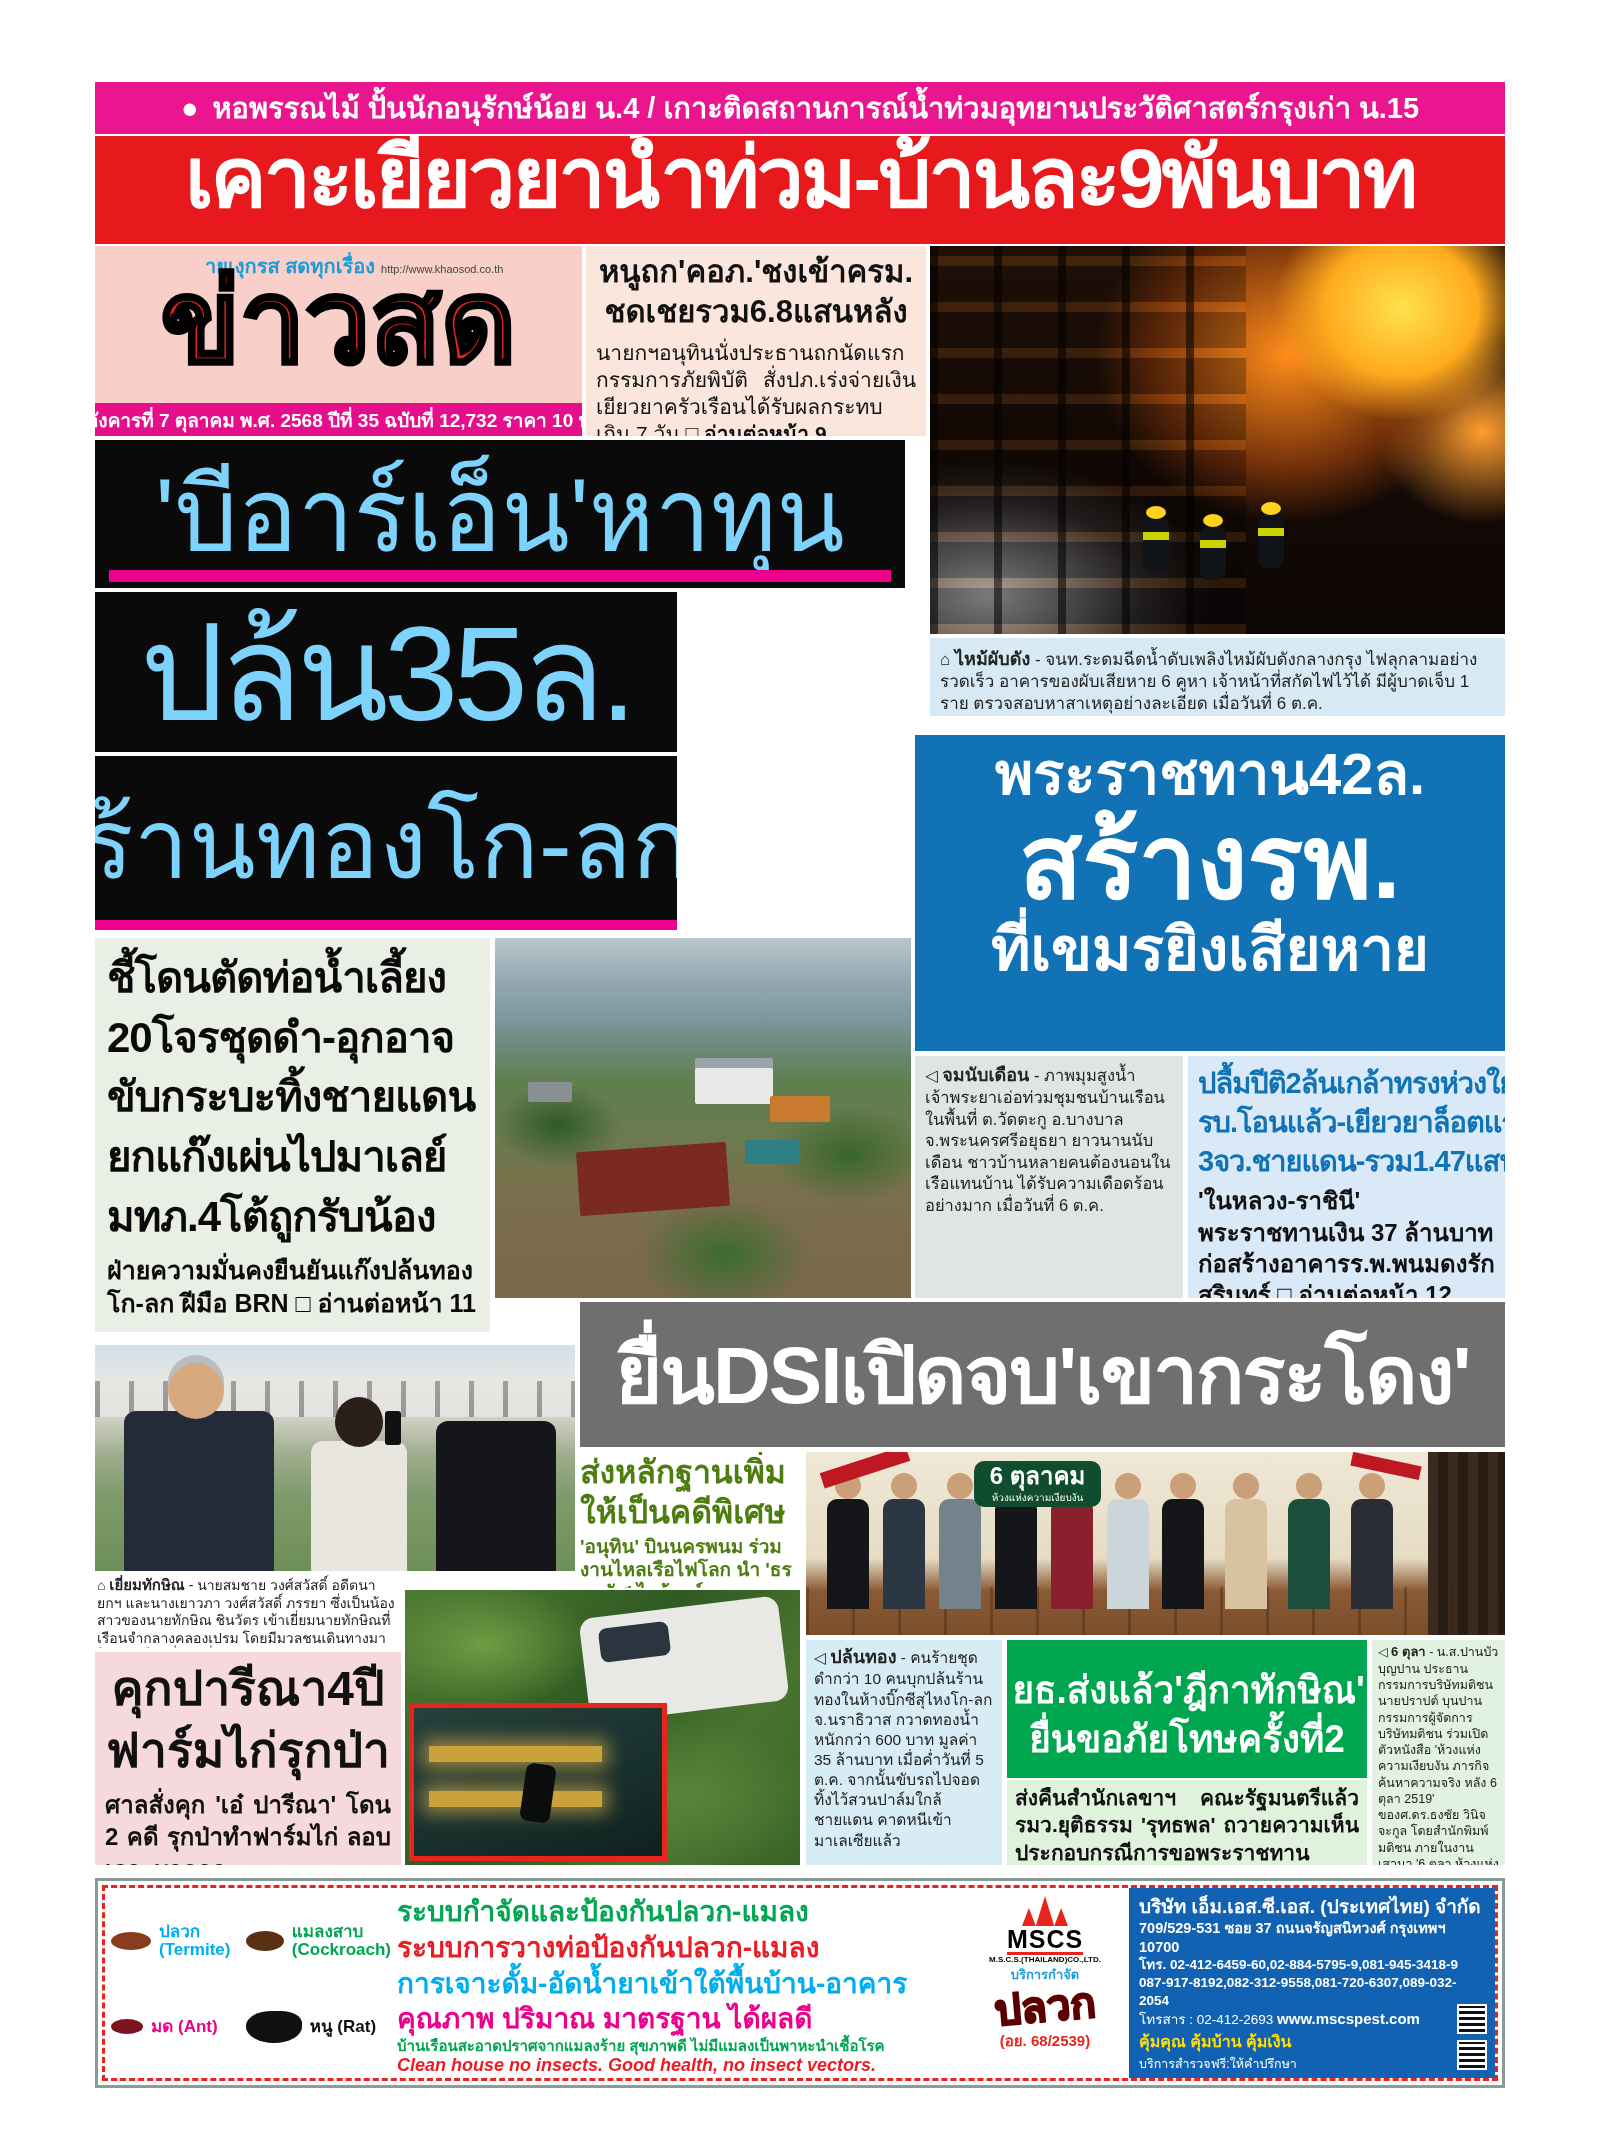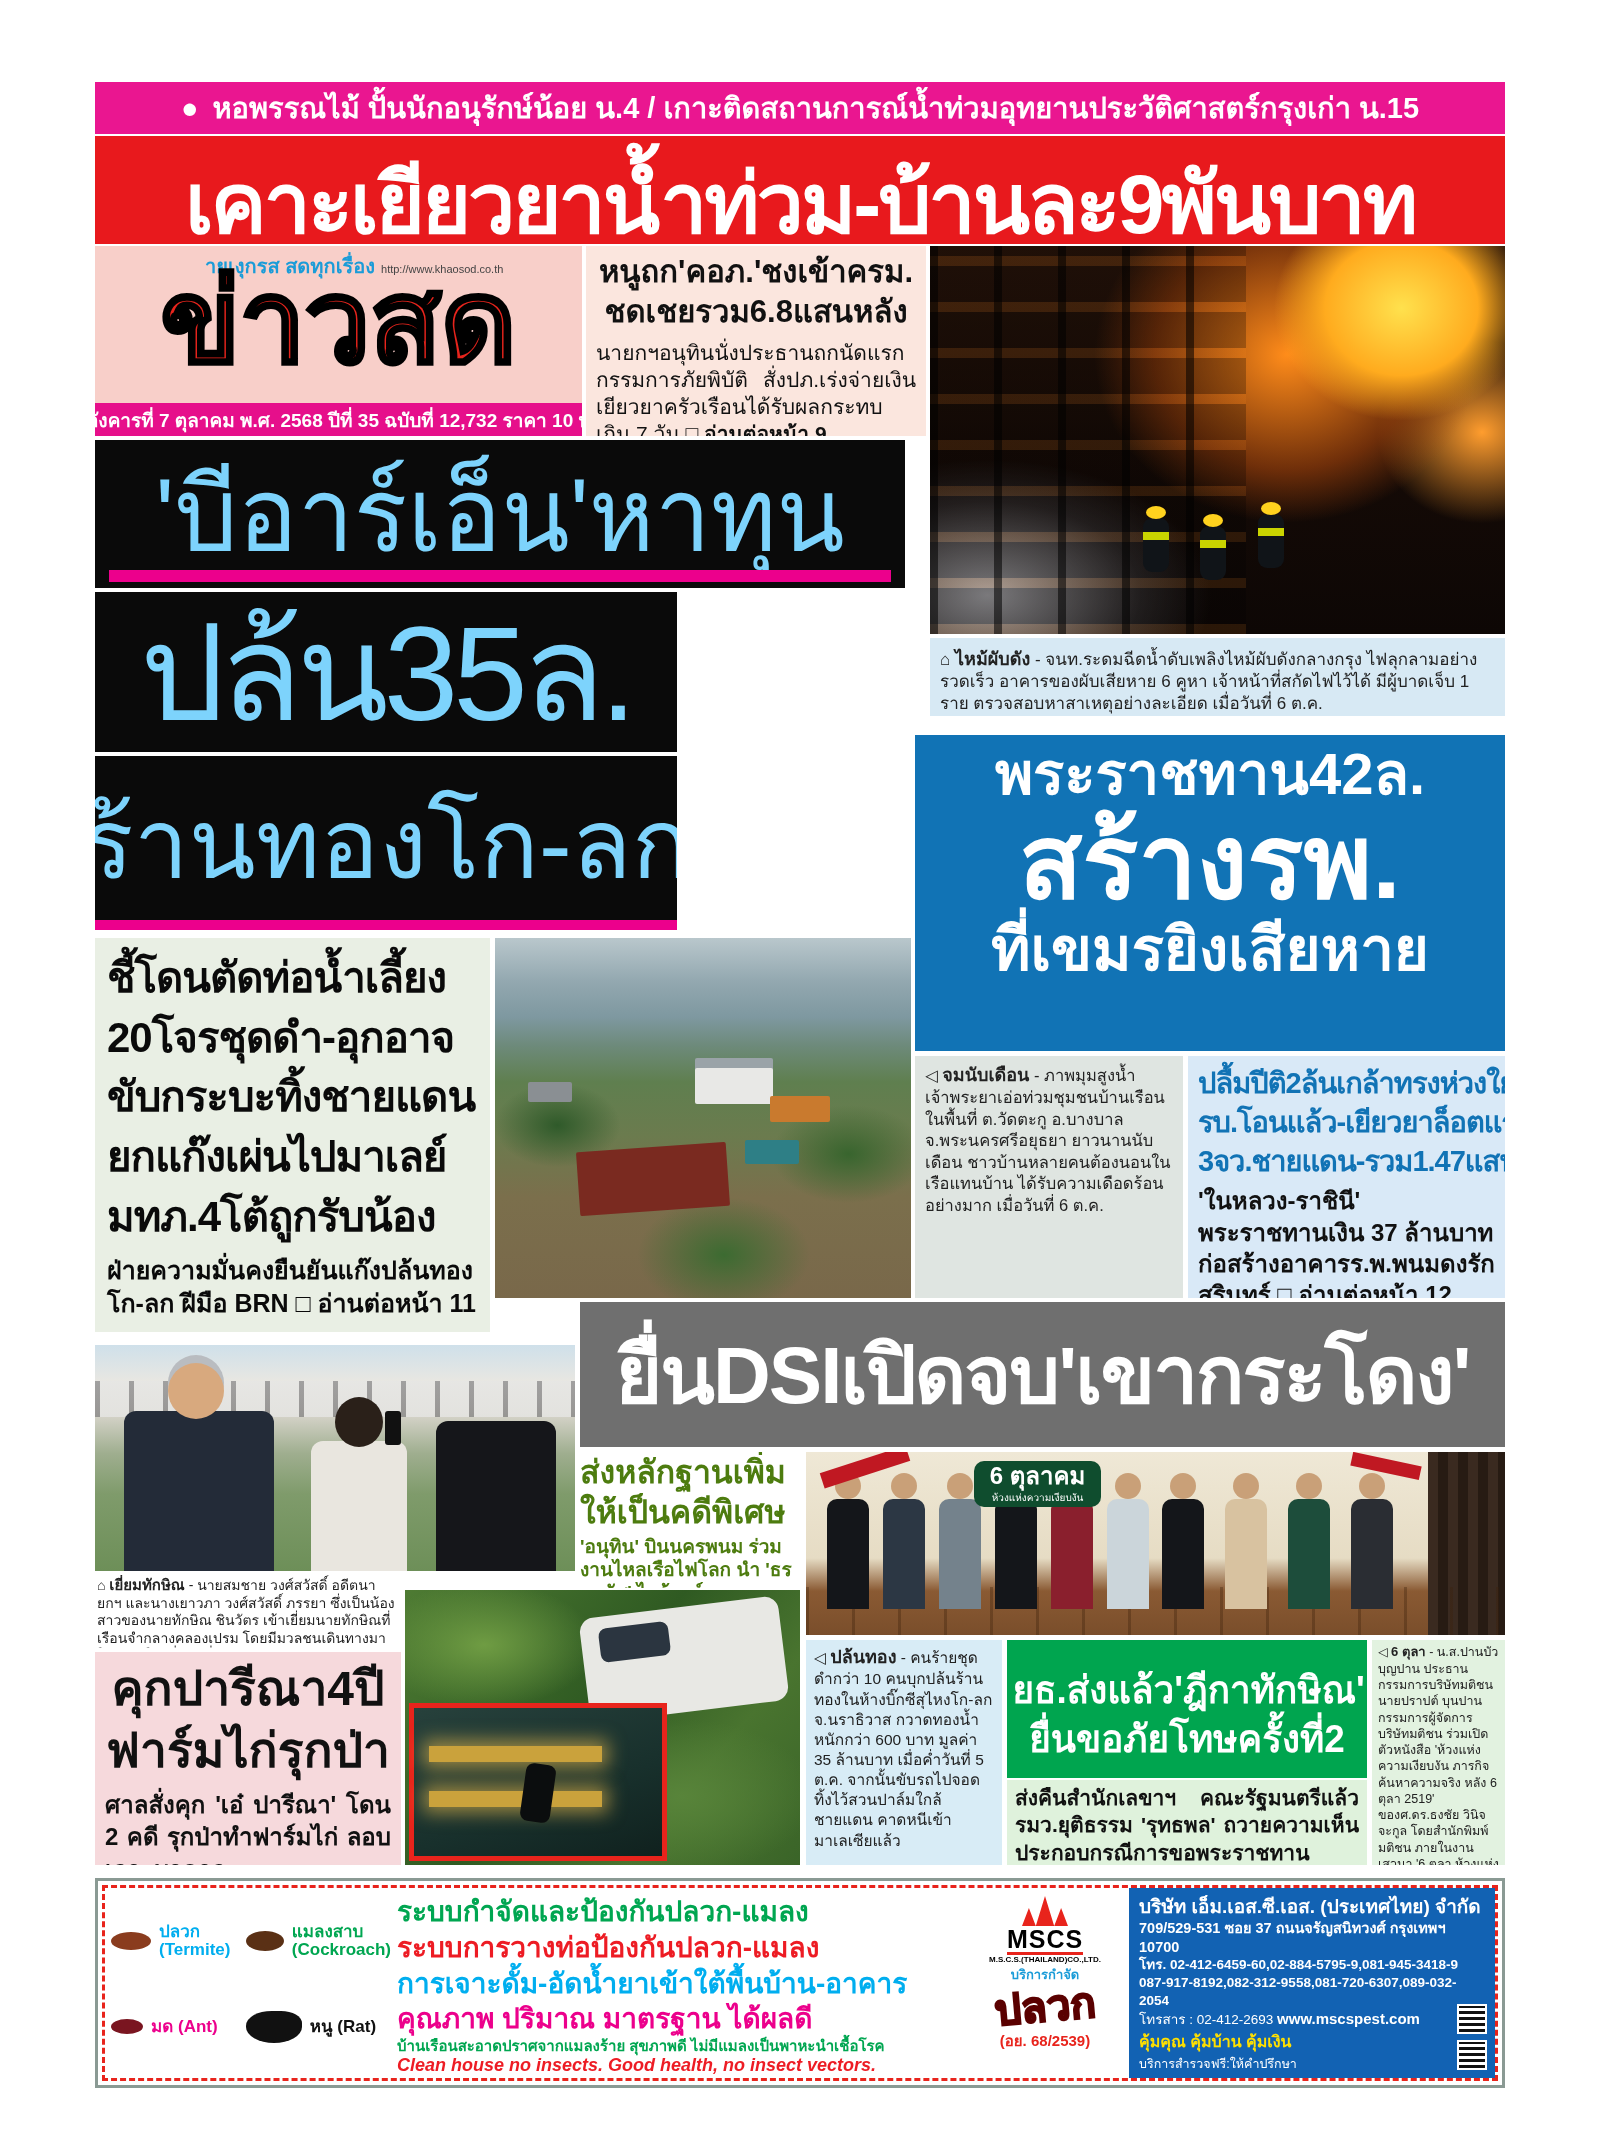--- a/index.html
+++ b/index.html
@@ -6,21 +6,21 @@
   body{background:#777;}
   .page{position:relative;width:1600px;height:2134px;background:#fff;margin:0 auto;
         font-family:"Liberation Sans","DejaVu Sans",sans-serif;overflow:hidden}
   .abs{position:absolute;overflow:hidden}
 
   
   #top-banner{left:95px;top:82px;width:1410px;height:52px;background:#ea1690;color:#fff;
     font-size:29px;font-weight:bold;display:flex;align-items:center;justify-content:center;gap:14px}
   
   #masthead{left:95px;top:136px;width:1410px;height:108px;background:#e8191d;color:#fff;
-    font-size:84px;font-weight:bold;letter-spacing:-3px;display:flex;align-items:flex-start;justify-content:center;white-space:nowrap}
+    font-size:84px;font-weight:bold;letter-spacing:-3px;display:flex;align-items:flex-end;justify-content:center;white-space:nowrap}
 
   
   #logo-box{left:95px;top:246px;width:487px;height:157px;background:#f8cfc9}
   #logo-tagline{position:absolute;top:4px;left:110px;color:#1b9cd8;font-size:20px;font-weight:bold;white-space:nowrap}
   #logo-url{color:#444;font-size:11px;font-weight:normal;margin-left:6px}
   #logo-name{position:absolute;top:16px;left:0;right:0;text-align:center;font-size:116px;line-height:1.05;
     font-weight:bold;color:#e8241c;-webkit-text-stroke:4px #000}
   #date-strip{left:95px;top:403px;width:487px;height:33px;background:#e60f8b;color:#fff;font-size:19px;
     display:flex;align-items:center;justify-content:center;white-space:nowrap;font-weight:bold}
 

